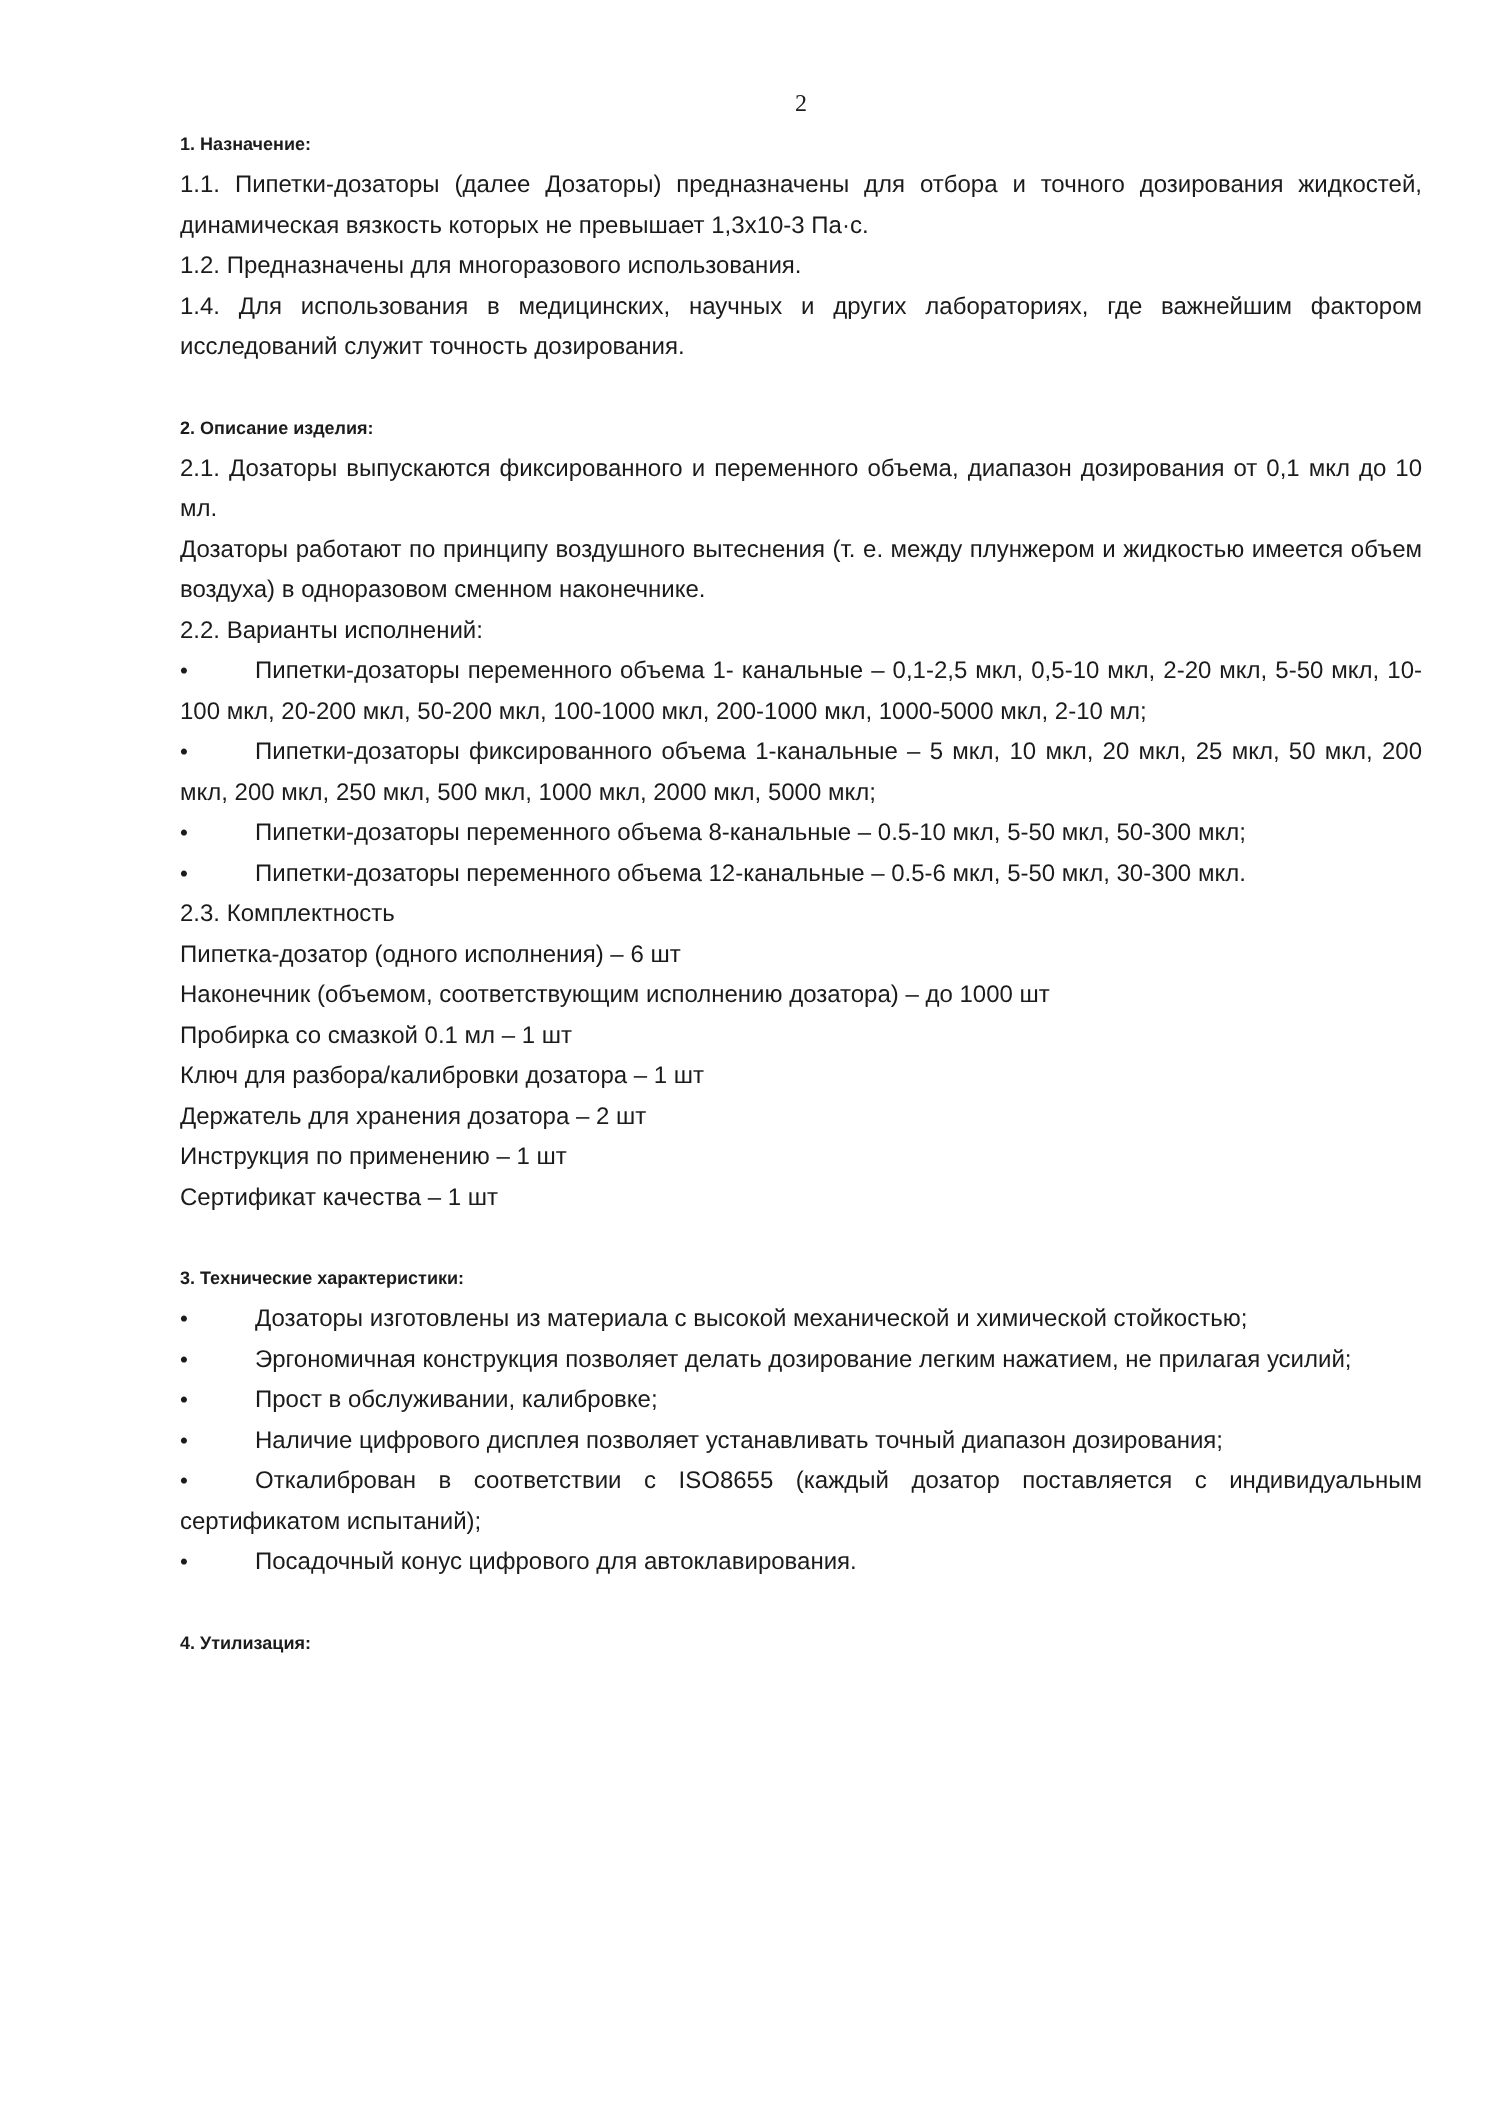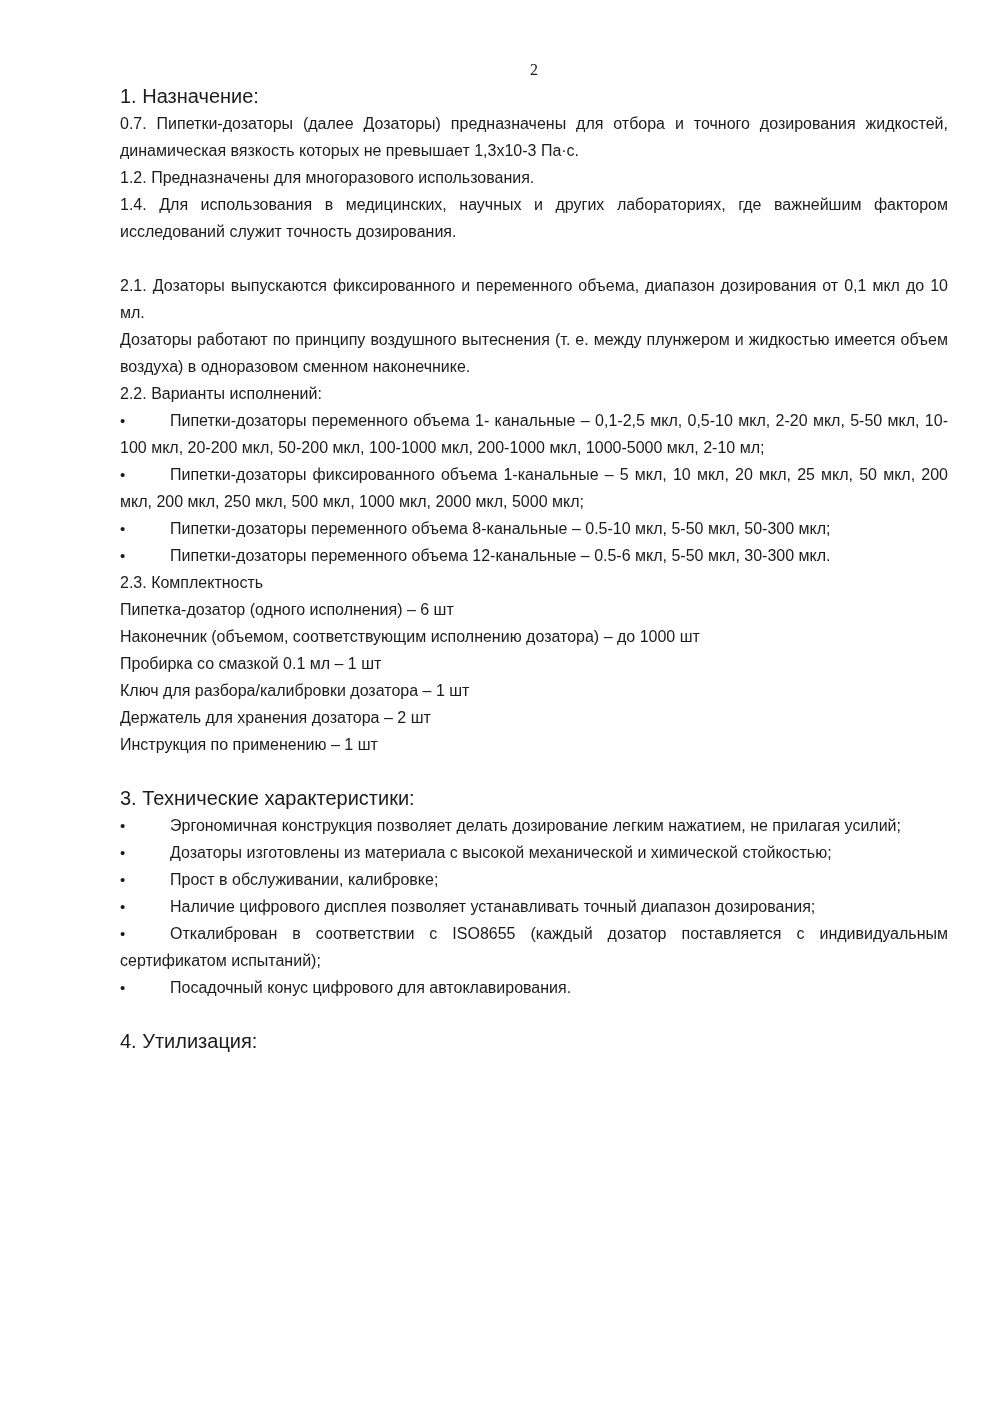--- a/index.html
+++ b/index.html
@@ -18,76 +18,78 @@
   }
   .page-number {
     text-align: center;
     font-family: "Liberation Serif", serif;
     font-size: 16px;
     line-height: 27px;
   }
   section { margin: 0; }
   .sec-gap { margin-top: 27px; }
   .heading {
-    font-weight: normal;
-    font-size: 20px;
+    font-weight: bold;
+    font-size: 12px;
     margin: 0;
   }
   p { margin: 0; }
   .just { text-align: justify; }
   .bullet-item { text-align: justify; }
   .bullet-marker {
     display: inline-block;
     width: 50px;
     font-size: 15px;
   }
 </style>
 </head>
 <body>
 
 <div class="page">
 
   <div class="page-number">2</div>
 
   <section>
     <p class="heading">1. Назначение:</p>
-    <p class="just">0.7. Пипетки-дозаторы (далее Дозаторы) предназначены для отбора и точного дозирования жидкостей, динамическая вязкость которых не превышает 1,3х10-3 Па·с.</p>
+    <p class="just">1.1. Пипетки-дозаторы (далее Дозаторы) предназначены для отбора и точного дозирования жидкостей, динамическая вязкость которых не превышает 1,3х10-3 Па·с.</p>
     <p>1.2. Предназначены для многоразового использования.</p>
     <p class="just">1.4. Для использования в медицинских, научных и других лабораториях, где важнейшим фактором исследований служит точность дозирования.</p>
   </section>
 
   <section class="sec-gap">
+    <p class="heading">2. Описание изделия:</p>
     <p class="just">2.1. Дозаторы выпускаются фиксированного и переменного объема, диапазон дозирования от 0,1 мкл до 10 мл.</p>
     <p class="just">Дозаторы работают по принципу воздушного вытеснения (т. е. между плунжером и жидкостью имеется объем воздуха) в одноразовом сменном наконечнике.</p>
     <p>2.2. Варианты исполнений:</p>
 
     <div>
       <p class="bullet-item"><span class="bullet-marker">•</span><span>Пипетки-дозаторы переменного объема 1- канальные – 0,1-2,5 мкл, 0,5-10 мкл, 2-20 мкл, 5-50 мкл, 10-100 мкл, 20-200 мкл, 50-200 мкл, 100-1000 мкл, 200-1000 мкл, 1000-5000 мкл, 2-10 мл;</span></p>
       <p class="bullet-item"><span class="bullet-marker">•</span><span>Пипетки-дозаторы фиксированного объема 1-канальные – 5 мкл, 10 мкл, 20 мкл, 25 мкл, 50 мкл, 200 мкл, 200 мкл, 250 мкл, 500 мкл, 1000 мкл, 2000 мкл, 5000 мкл;</span></p>
       <p class="bullet-item"><span class="bullet-marker">•</span><span>Пипетки-дозаторы переменного объема 8-канальные – 0.5-10 мкл, 5-50 мкл, 50-300 мкл;</span></p>
       <p class="bullet-item"><span class="bullet-marker">•</span><span>Пипетки-дозаторы переменного объема 12-канальные – 0.5-6 мкл, 5-50 мкл, 30-300 мкл.</span></p>
     </div>
 
     <p>2.3. Комплектность</p>
 
     <div>
       <p>Пипетка-дозатор (одного исполнения) – 6 шт</p>
       <p>Наконечник (объемом, соответствующим исполнению дозатора) – до 1000 шт</p>
       <p>Пробирка со смазкой 0.1 мл – 1 шт</p>
       <p>Ключ для разбора/калибровки дозатора – 1 шт</p>
       <p>Держатель для хранения дозатора – 2 шт</p>
       <p>Инструкция по применению – 1 шт</p>
+      <p>Сертификат качества – 1 шт</p>
     </div>
   </section>
 
   <section class="sec-gap">
     <p class="heading">3. Технические характеристики:</p>
     <div>
+      <p class="bullet-item"><span class="bullet-marker">•</span><span>Дозаторы изготовлены из материала с высокой механической и химической стойкостью;</span></p>
       <p class="bullet-item"><span class="bullet-marker">•</span><span>Эргономичная конструкция позволяет делать дозирование легким нажатием, не прилагая усилий;</span></p>
-      <p class="bullet-item"><span class="bullet-marker">•</span><span>Дозаторы изготовлены из материала с высокой механической и химической стойкостью;</span></p>
       <p class="bullet-item"><span class="bullet-marker">•</span><span>Прост в обслуживании, калибровке;</span></p>
       <p class="bullet-item"><span class="bullet-marker">•</span><span>Наличие цифрового дисплея позволяет устанавливать точный диапазон дозирования;</span></p>
       <p class="bullet-item"><span class="bullet-marker">•</span><span>Откалиброван в соответствии с ISO8655 (каждый дозатор поставляется с индивидуальным сертификатом испытаний);</span></p>
       <p class="bullet-item"><span class="bullet-marker">•</span><span>Посадочный конус цифрового для автоклавирования.</span></p>
     </div>
   </section>
 
   <section class="sec-gap">
     <p class="heading">4. Утилизация:</p>
   </section>

